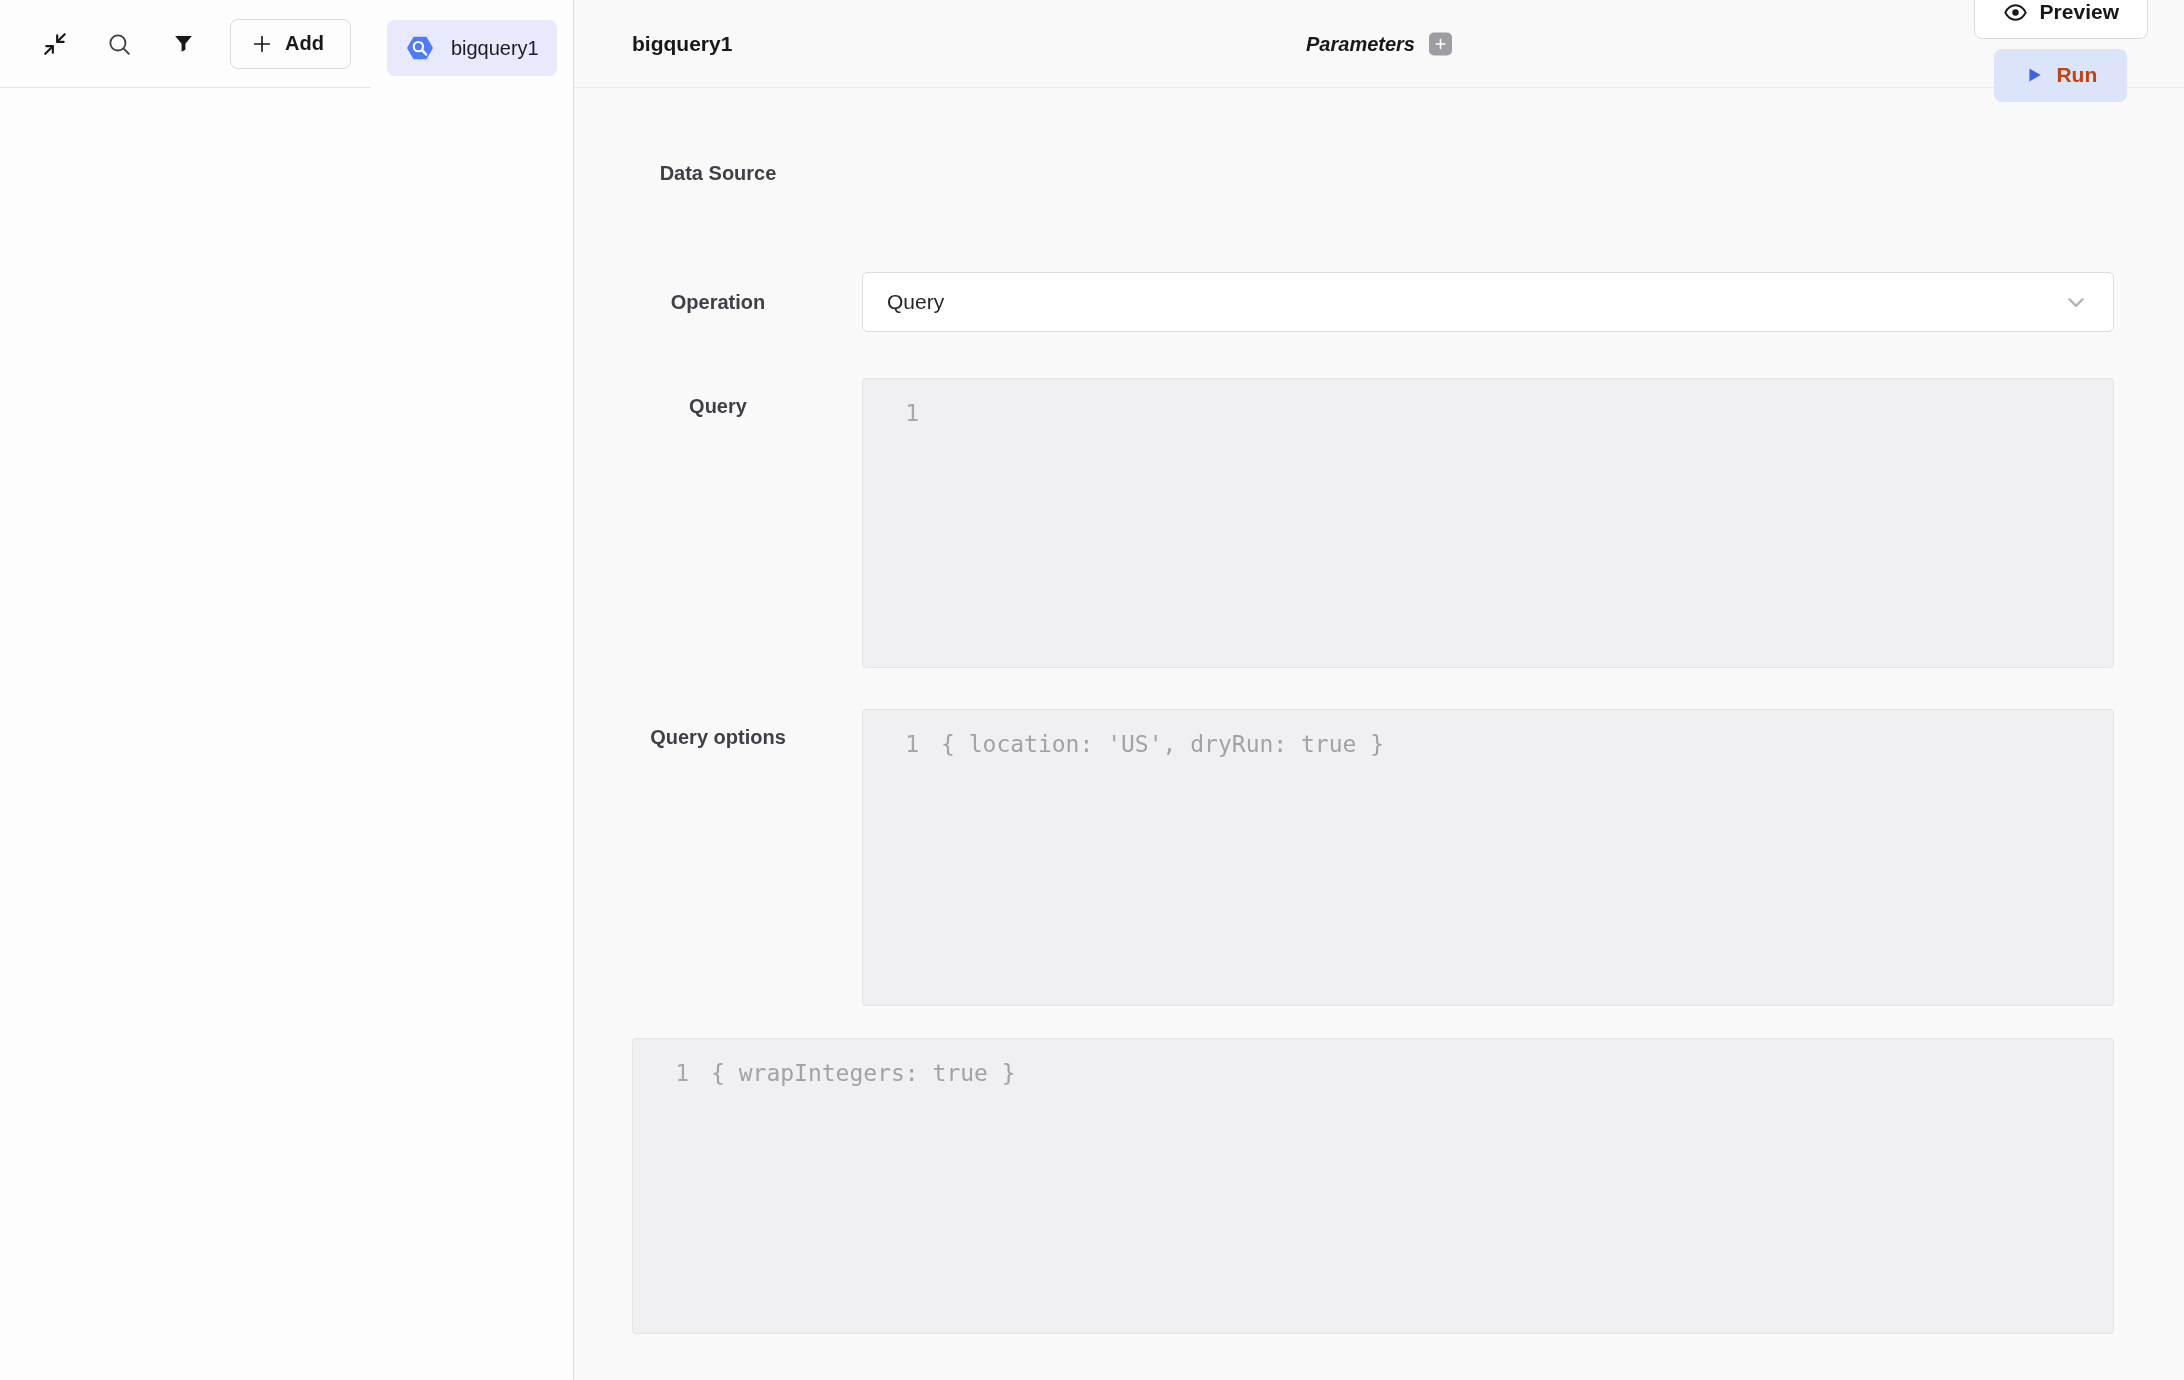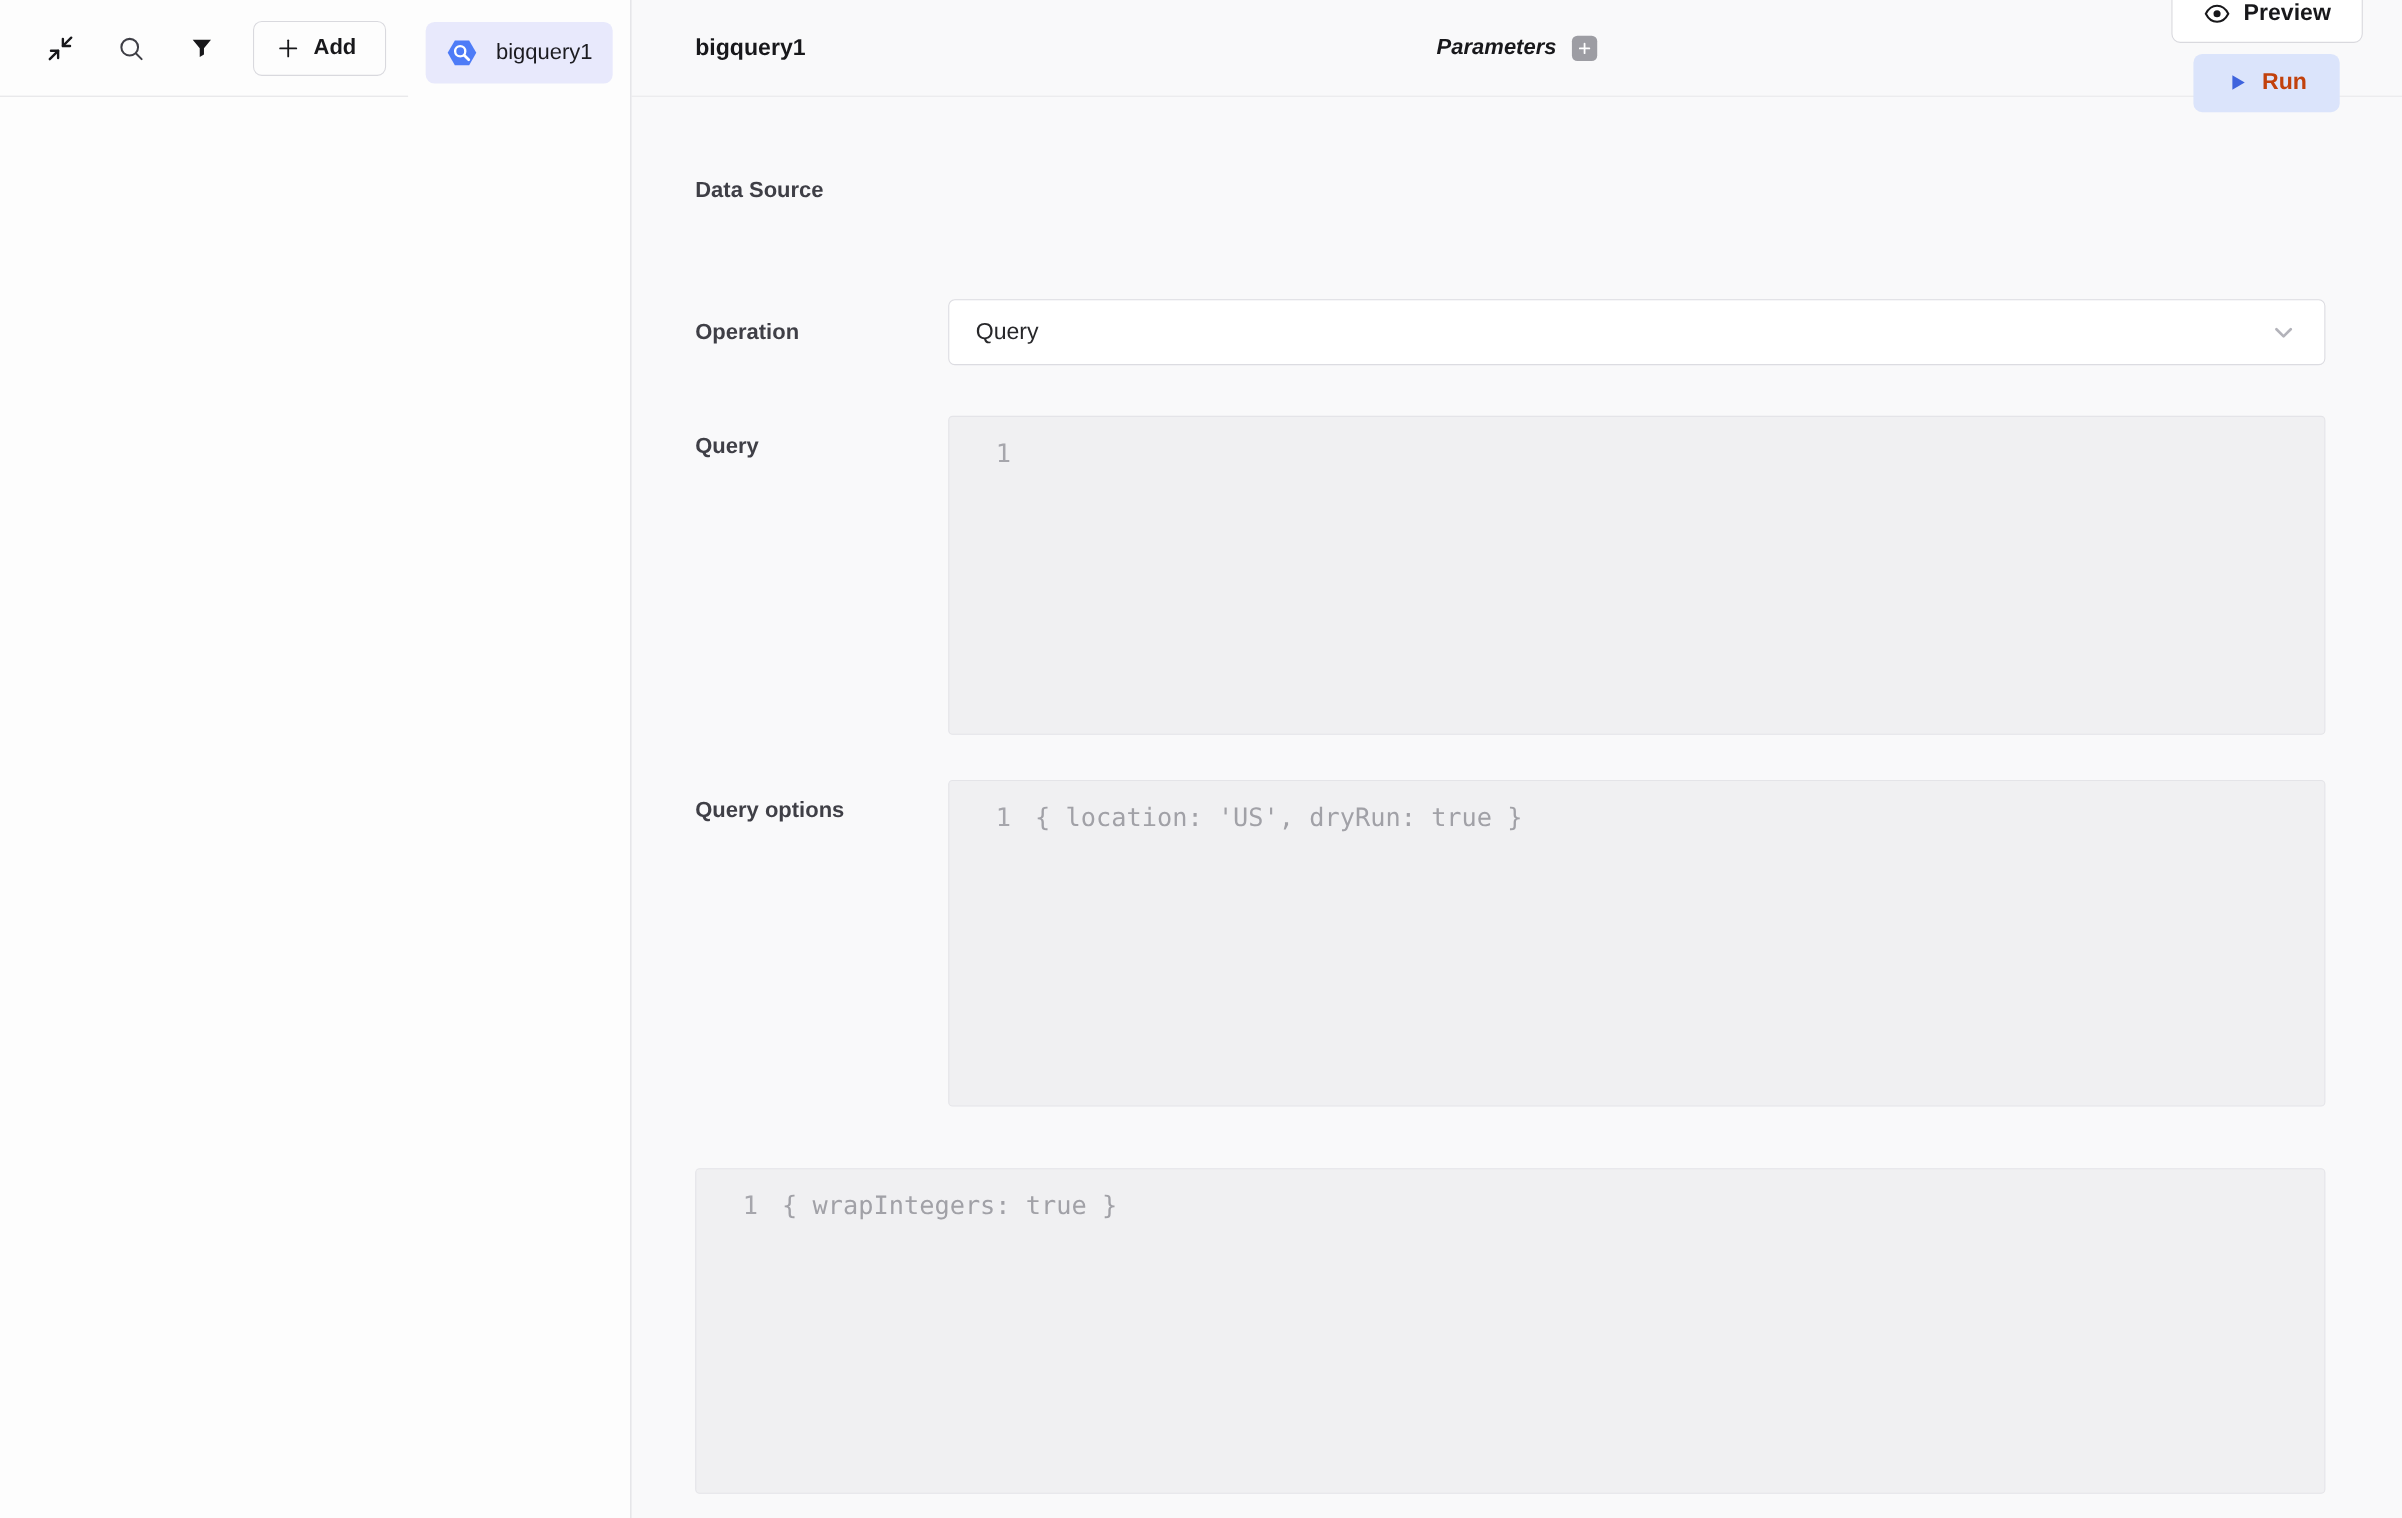--- a/index.html
+++ b/index.html
@@ -100,26 +100,27 @@
   
   .form {
     flex: 1;
     padding: 55px 70px 0 58px;
     overflow: hidden;
   }
   .form-row { display: flex; align-items: flex-start; }
   .row-gap-lg { margin-bottom: 84px; }
   .row-gap-md { margin-bottom: 46px; }
   .row-gap-ed1 { margin-bottom: 41px; }
-  .row-gap-ed2 { margin-bottom: 56px; }
+  .row-gap-ed2 { margin-bottom: 32px; }
   .label {
     width: 230px; min-width: 230px;
     padding-right: 58px;
     font-size: 20px; font-weight: 700; color: #3f3f46;
     line-height: 30px;
+    text-align: center;
   }
   .label.center { padding-top: 15px; }
   .label.top { padding-top: 13px; }
   .field { flex: 1; }
 
   .select {
     height: 60px;
     background: #ffffff;
     border: 1px solid #dcdce1;
     border-radius: 6px;

